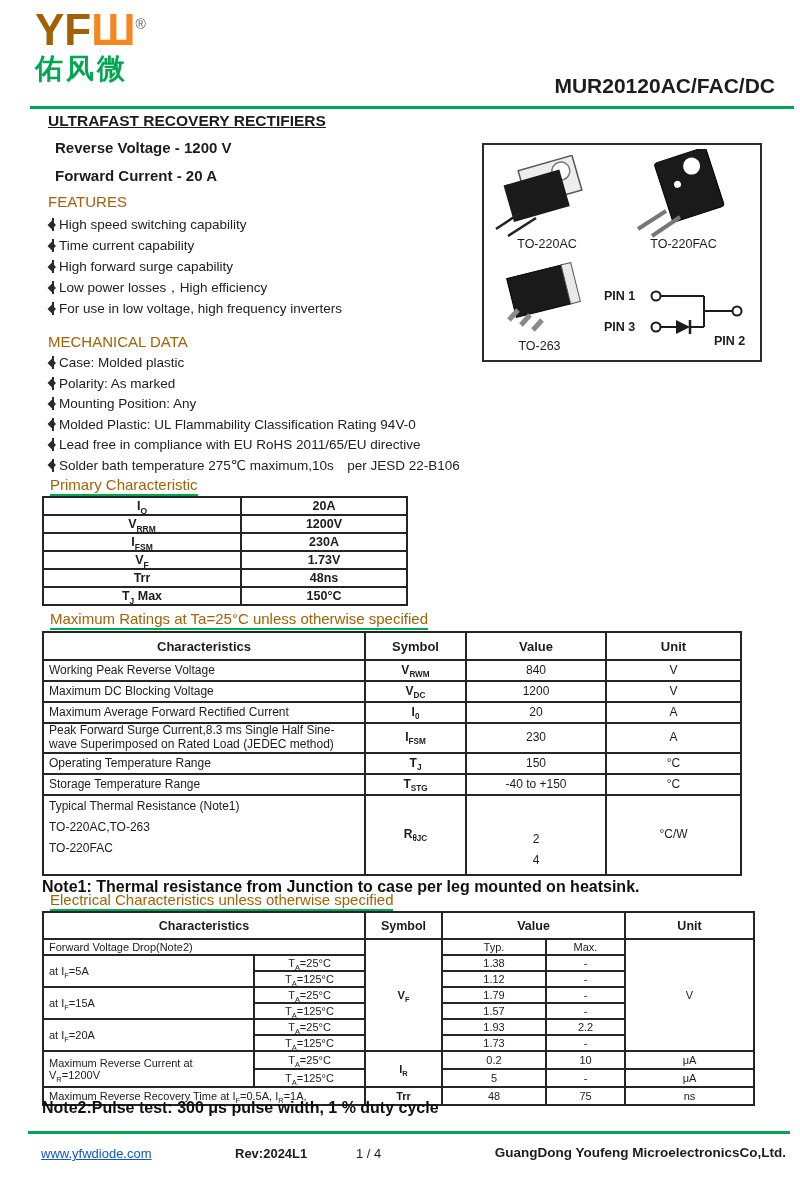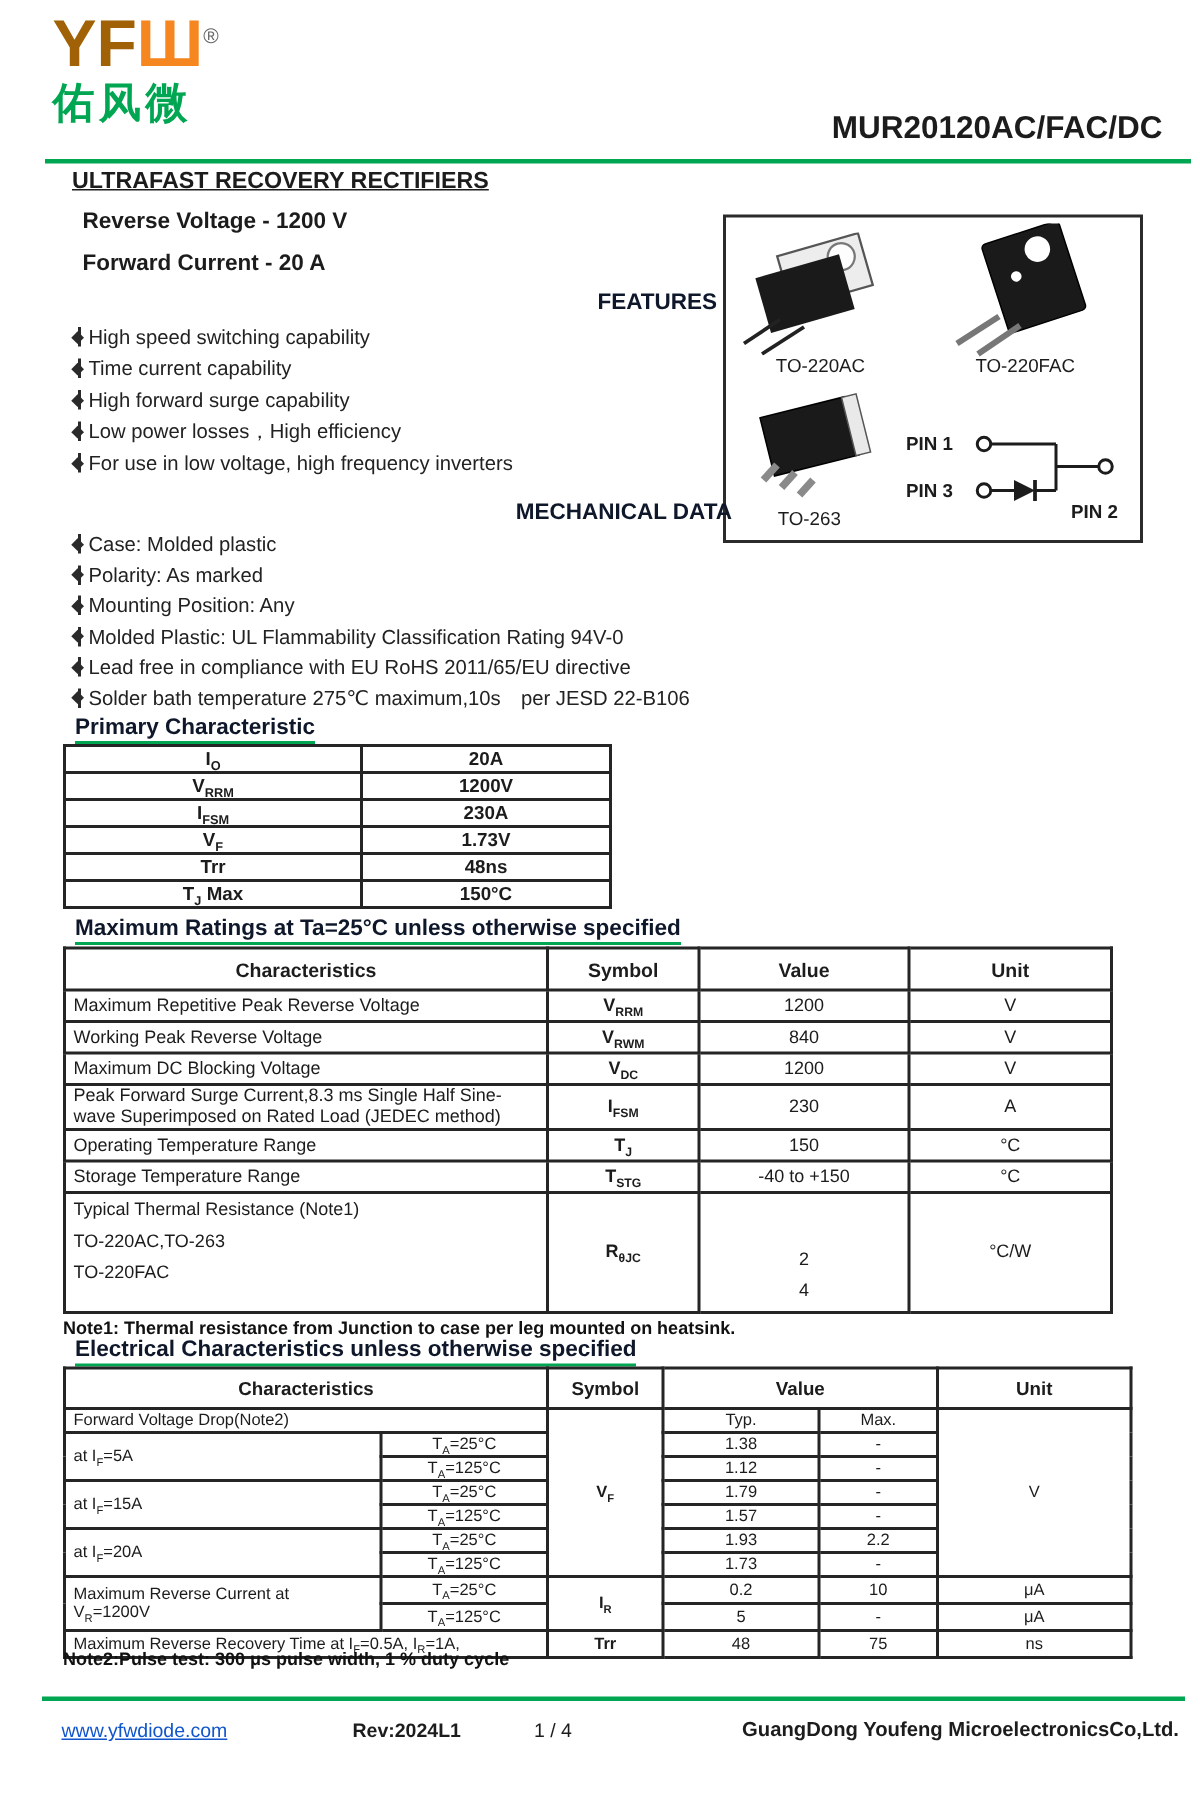--- a/index.html
+++ b/index.html
@@ -12,21 +12,21 @@
   .lg{color:#a16207;}
   .lo{color:#f6861f;}
   .lreg{color:#666;font-size:14px;vertical-align:super;font-weight:normal;}
   .logo-cn{font-weight:bold;font-size:28px;color:#00a651;letter-spacing:3px;line-height:1.1;margin-top:2px;}
   .partno{font-weight:bold;font-size:21px;}
   .grule{background:#00a651;height:3px;}
 
   
   .doc-title{font-weight:bold;font-size:15.5px;text-decoration:underline;}
   .spec-line{font-weight:bold;font-size:15px;}
-  .sec-h{color:#0f172a;font-weight:bold;font-size:15px;text-align:right;}
+  .sec-h{color:#a16207;font-weight:normal;font-size:15px;}
   .sec-underline{display:inline-block;border-bottom:2px solid #00a651;padding-bottom:1px;}
 
   
   .blist{font-size:13.5px;line-height:21px;color:#222;}
   .bullet{display:inline-block;position:relative;width:9px;height:13px;margin-right:2px;vertical-align:-2px;}
   .bullet::before{content:"";position:absolute;left:4px;top:0;bottom:0;width:1.5px;background:#2a2a2a;}
   .bullet::after{content:"";position:absolute;left:1.2px;top:3.5px;width:5.5px;height:5.5px;background:#2a2a2a;transform:rotate(45deg);}
 
   
   .pkgbox{border:2px solid #2b2b2b;background:#fff;}
@@ -39,21 +39,21 @@
       padding:0 3px;overflow:hidden;}
   table.t th{font-weight:bold;}
   .t-primary td{font-size:12.5px;font-weight:bold;}
   .tmax td{font-size:12px;line-height:1.15;}
   .tmax th{font-size:13px;}
   .tel td{font-size:11px;line-height:1.1;}
   .tel th{font-size:12.5px;}
   .lft{text-align:left !important;padding-left:5px !important;}
   .sym{font-weight:bold;}
   sub{font-size:68%;line-height:0;}
-  .note{font-weight:bold;font-size:12px;color:#111;}
+  .note{font-weight:bold;font-size:16px;color:#111;}
 
   
   .flink{color:#1155cc;text-decoration:underline;font-size:13px;}
   .frev{font-weight:bold;font-size:13px;}
   .fpage{font-size:13px;}
   .fcompany{font-weight:bold;font-size:13.5px;}
 </style>
 </head>
 <body>
 
@@ -190,36 +190,36 @@
         <col>
       </colgroup>
     <tbody>
         <tr style="height:28px">
       <th>Characteristics</th>
       <th>Symbol</th>
       <th>Value</th>
       <th>Unit</th>
     </tr>
     <tr style="height:21px">
-      <td class="lft">Maximum Repetitive Peak Reverse Voltage</td>
-      <td class="sym"><span>V</span><sub>RRM</sub></td>
-      <td>1200</td>
-      <td>V</td>
-    </tr>
-    <tr style="height:21px">
       <td class="lft">Working Peak Reverse Voltage</td>
       <td class="sym"><span>V</span><sub>RWM</sub></td>
       <td>840</td>
       <td>V</td>
     </tr>
     <tr style="height:21px">
       <td class="lft">Maximum DC Blocking Voltage</td>
       <td class="sym"><span>V</span><sub>DC</sub></td>
       <td>1200</td>
       <td>V</td>
+    </tr>
+    <tr style="height:21px">
+      <td class="lft">Maximum Average Forward Rectified Current</td>
+      <td class="sym"><span>I</span><sub>0</sub></td>
+      <td>20</td>
+      <td>A</td>
     </tr>
     <tr style="height:30px">
       <td class="lft">Peak Forward Surge Current,8.3 ms Single Half Sine-wave Superimposed on Rated Load (JEDEC method)</td>
       <td class="sym"><span>I</span><sub>FSM</sub></td>
       <td>230</td>
       <td>A</td>
     </tr>
     <tr style="height:21px">
       <td class="lft">Operating Temperature Range</td>
       <td class="sym"><span>T</span><sub>J</sub></td>

